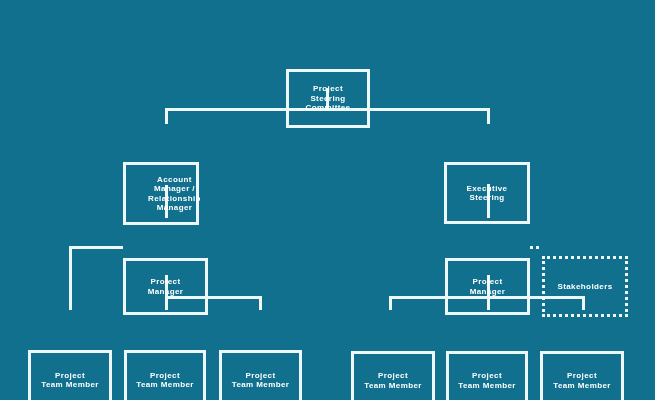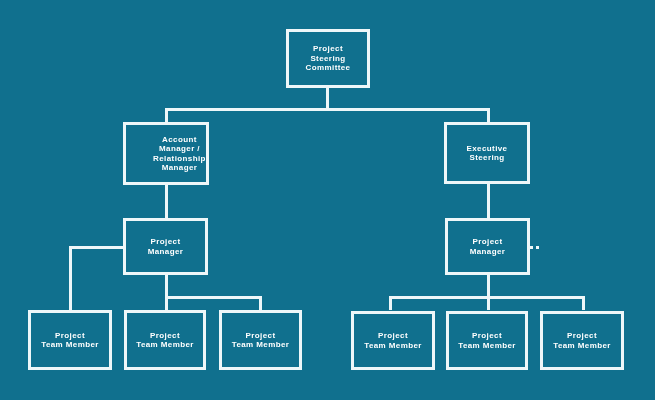--- a/index.html
+++ b/index.html
@@ -18,20 +18,21 @@
     display: flex;
     align-items: center;
     justify-content: center;
     text-align: center;
     color: var(--text, #ffffff);
     font-size: 8px;
     font-weight: bold;
     line-height: 9.5px;
     letter-spacing: 0.4px;
     white-space: pre-line;
+    margin-top: 40px;
   }
   .node.dotted { border-style: dotted; }
   .hline, .vline {
     position: absolute;
     background: var(--line, #eef7f9);
   }
   .hline { height: 3px; }
   .vline { width: 3px; }
   .dotline {
     position: absolute;
@@ -62,34 +63,35 @@
   <div class="hline" style="left:389px; top:296px; width:196px;"></div>
   <div class="vline" style="left:389px; top:296px; height:14px;"></div>
   <div class="vline" style="left:582px; top:296px; height:14px;"></div>
 
   <div class="dotline" style="left:530px; top:246px; width:12px;"></div>
 
   <div class="node" style="left:286px; top:29px;  width:84px; height:59px;">Project
 Steering
 Committee</div>
 
-  <div class="node" style="left:123px; top:122px; width:86px; height:63px;padding-left:27px;">Account
+  <div class="node" style="left:123px; top:122px; width:76px; height:63px;padding-left:27px;">Account
 Manager /
 Relationship
 Manager</div>
 
   <div class="node" style="left:444px; top:122px; width:86px; height:62px;">Executive
 Steering</div>
 
   <div class="node" style="left:123px; top:218px; width:85px; height:57px;">Project
 Manager</div>
 
   <div class="node" style="left:445px; top:218px; width:85px; height:57px;">Project
 Manager</div>
 
+  <div class="node dotted" style="left:542px; top:216px; width:86px; height:61px;">Stakeholders</div>
 
   <div class="node" style="left:28px;  top:310px; width:84px; height:60px;">Project
 Team Member</div>
 
   <div class="node" style="left:124px; top:310px; width:82px; height:60px;">Project
 Team Member</div>
 
   <div class="node" style="left:219px; top:310px; width:83px; height:60px;">Project
 Team Member</div>
 

